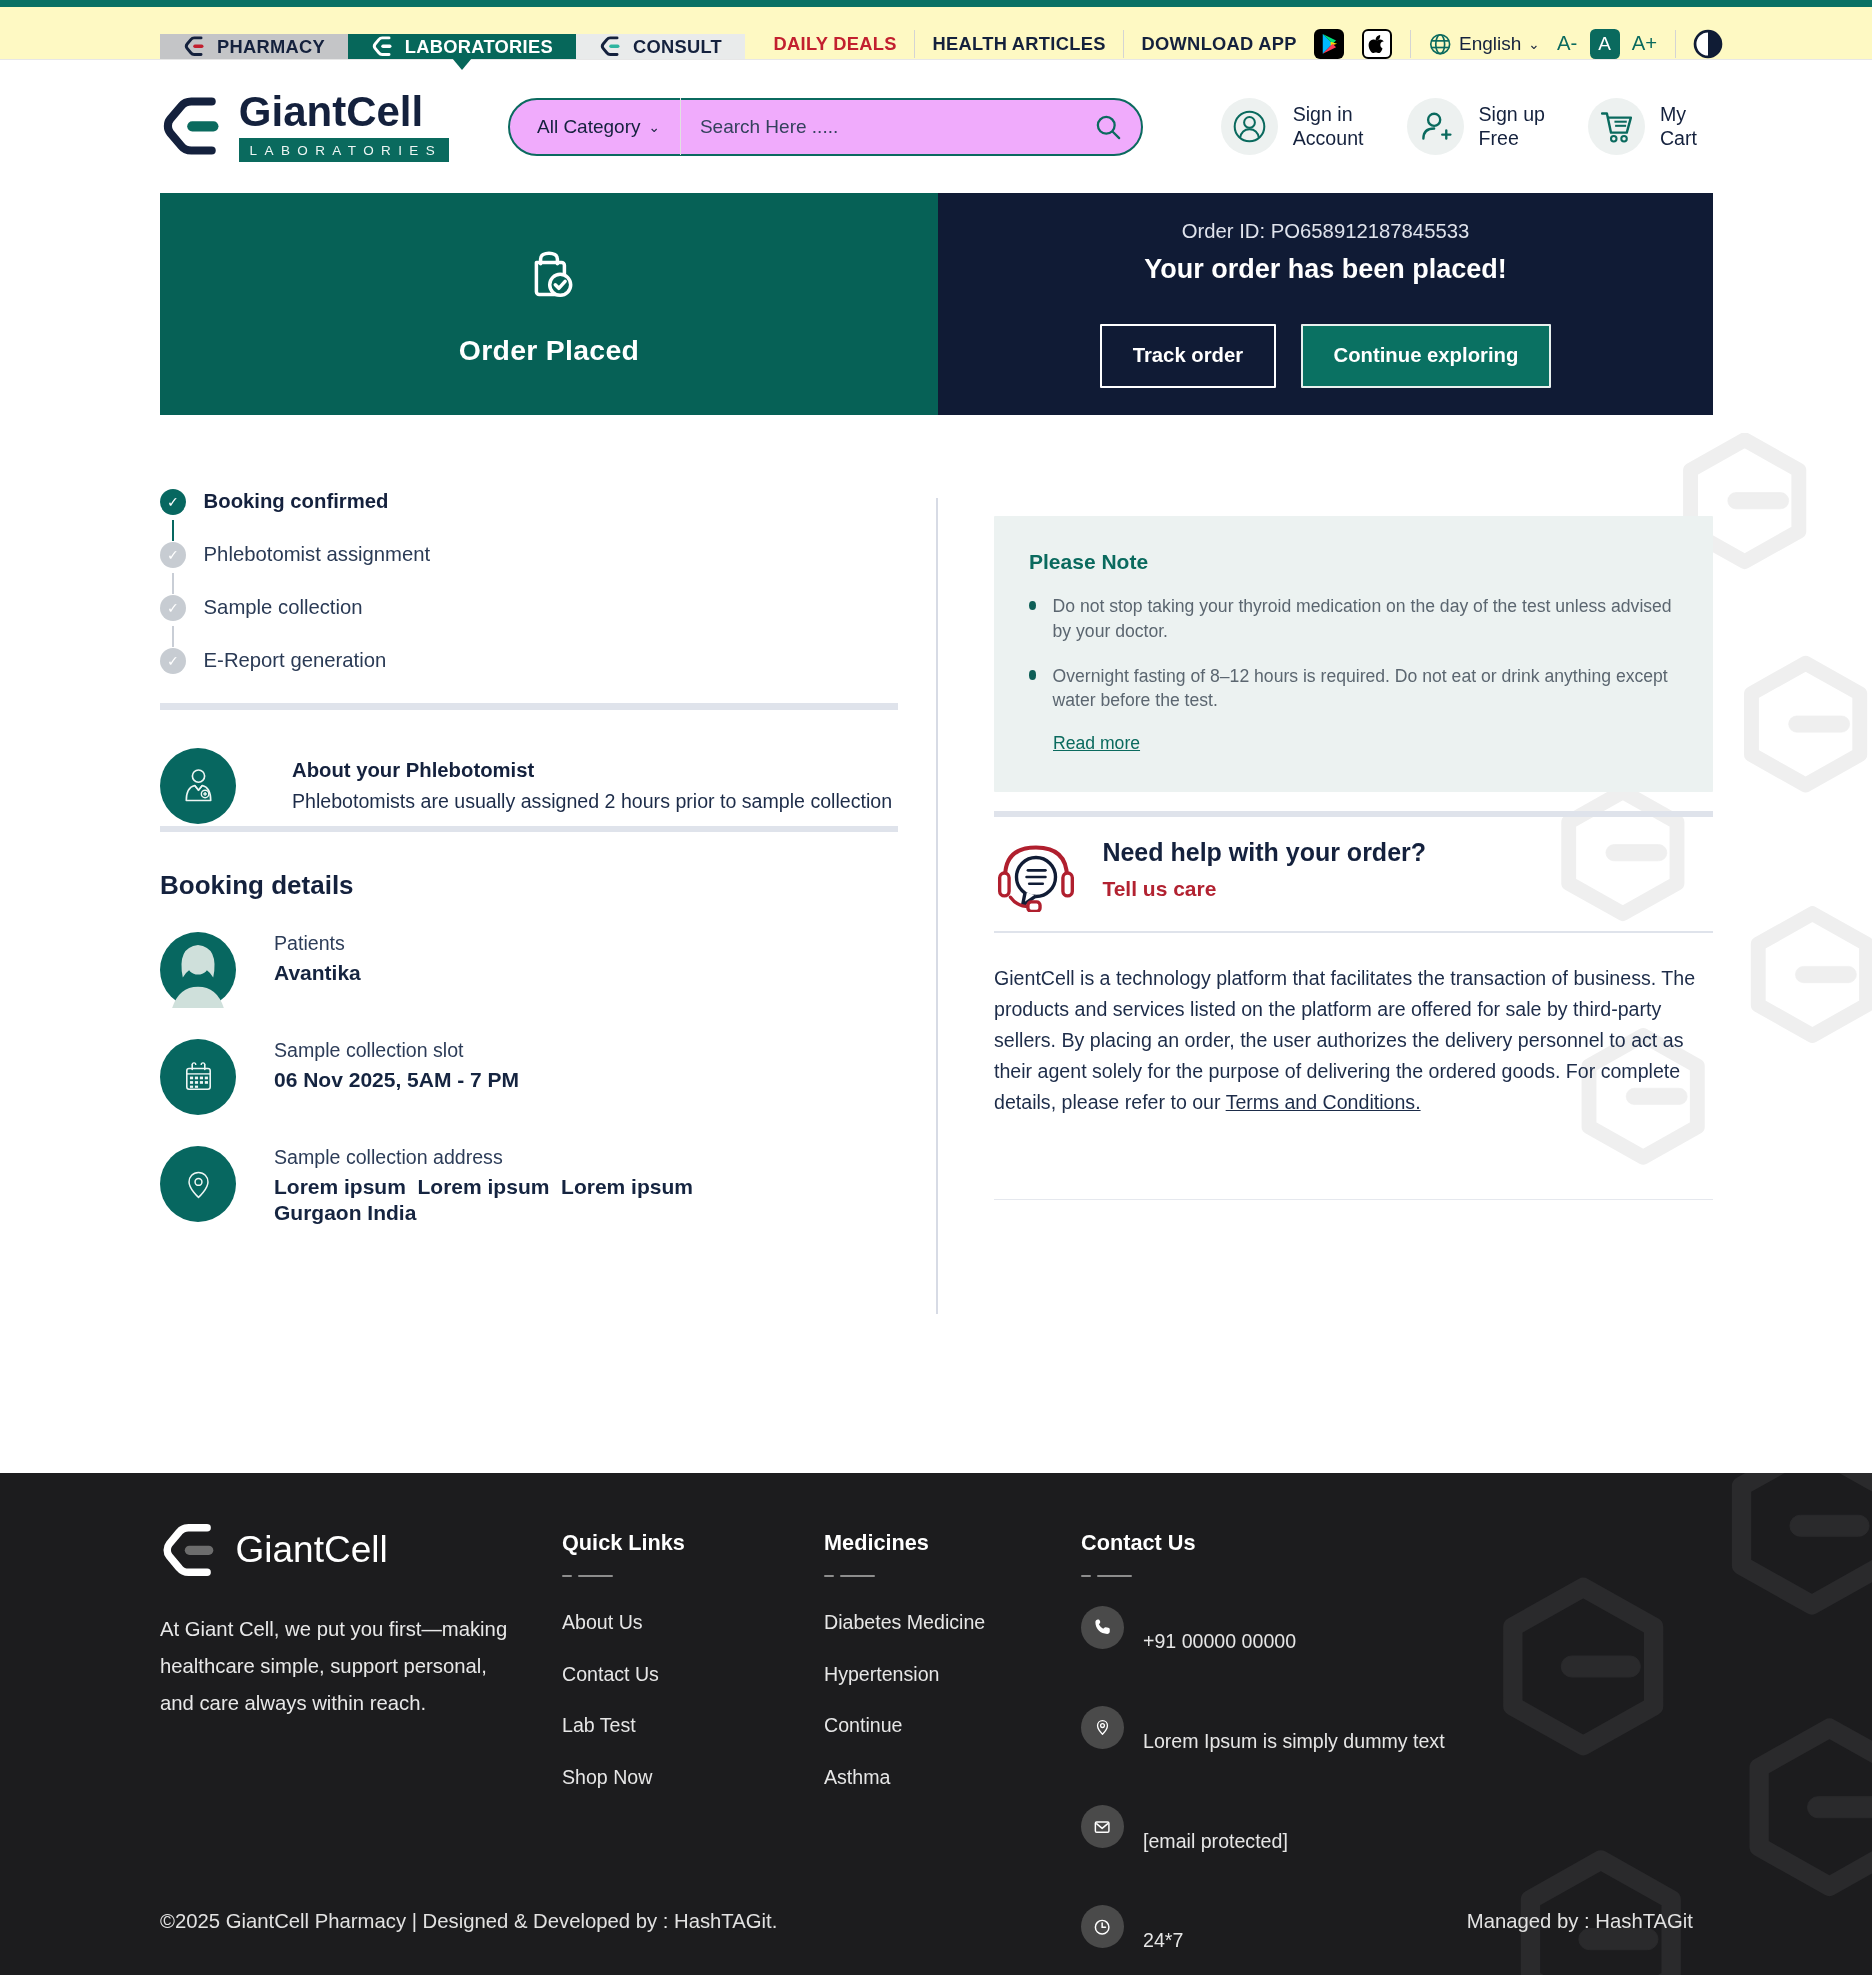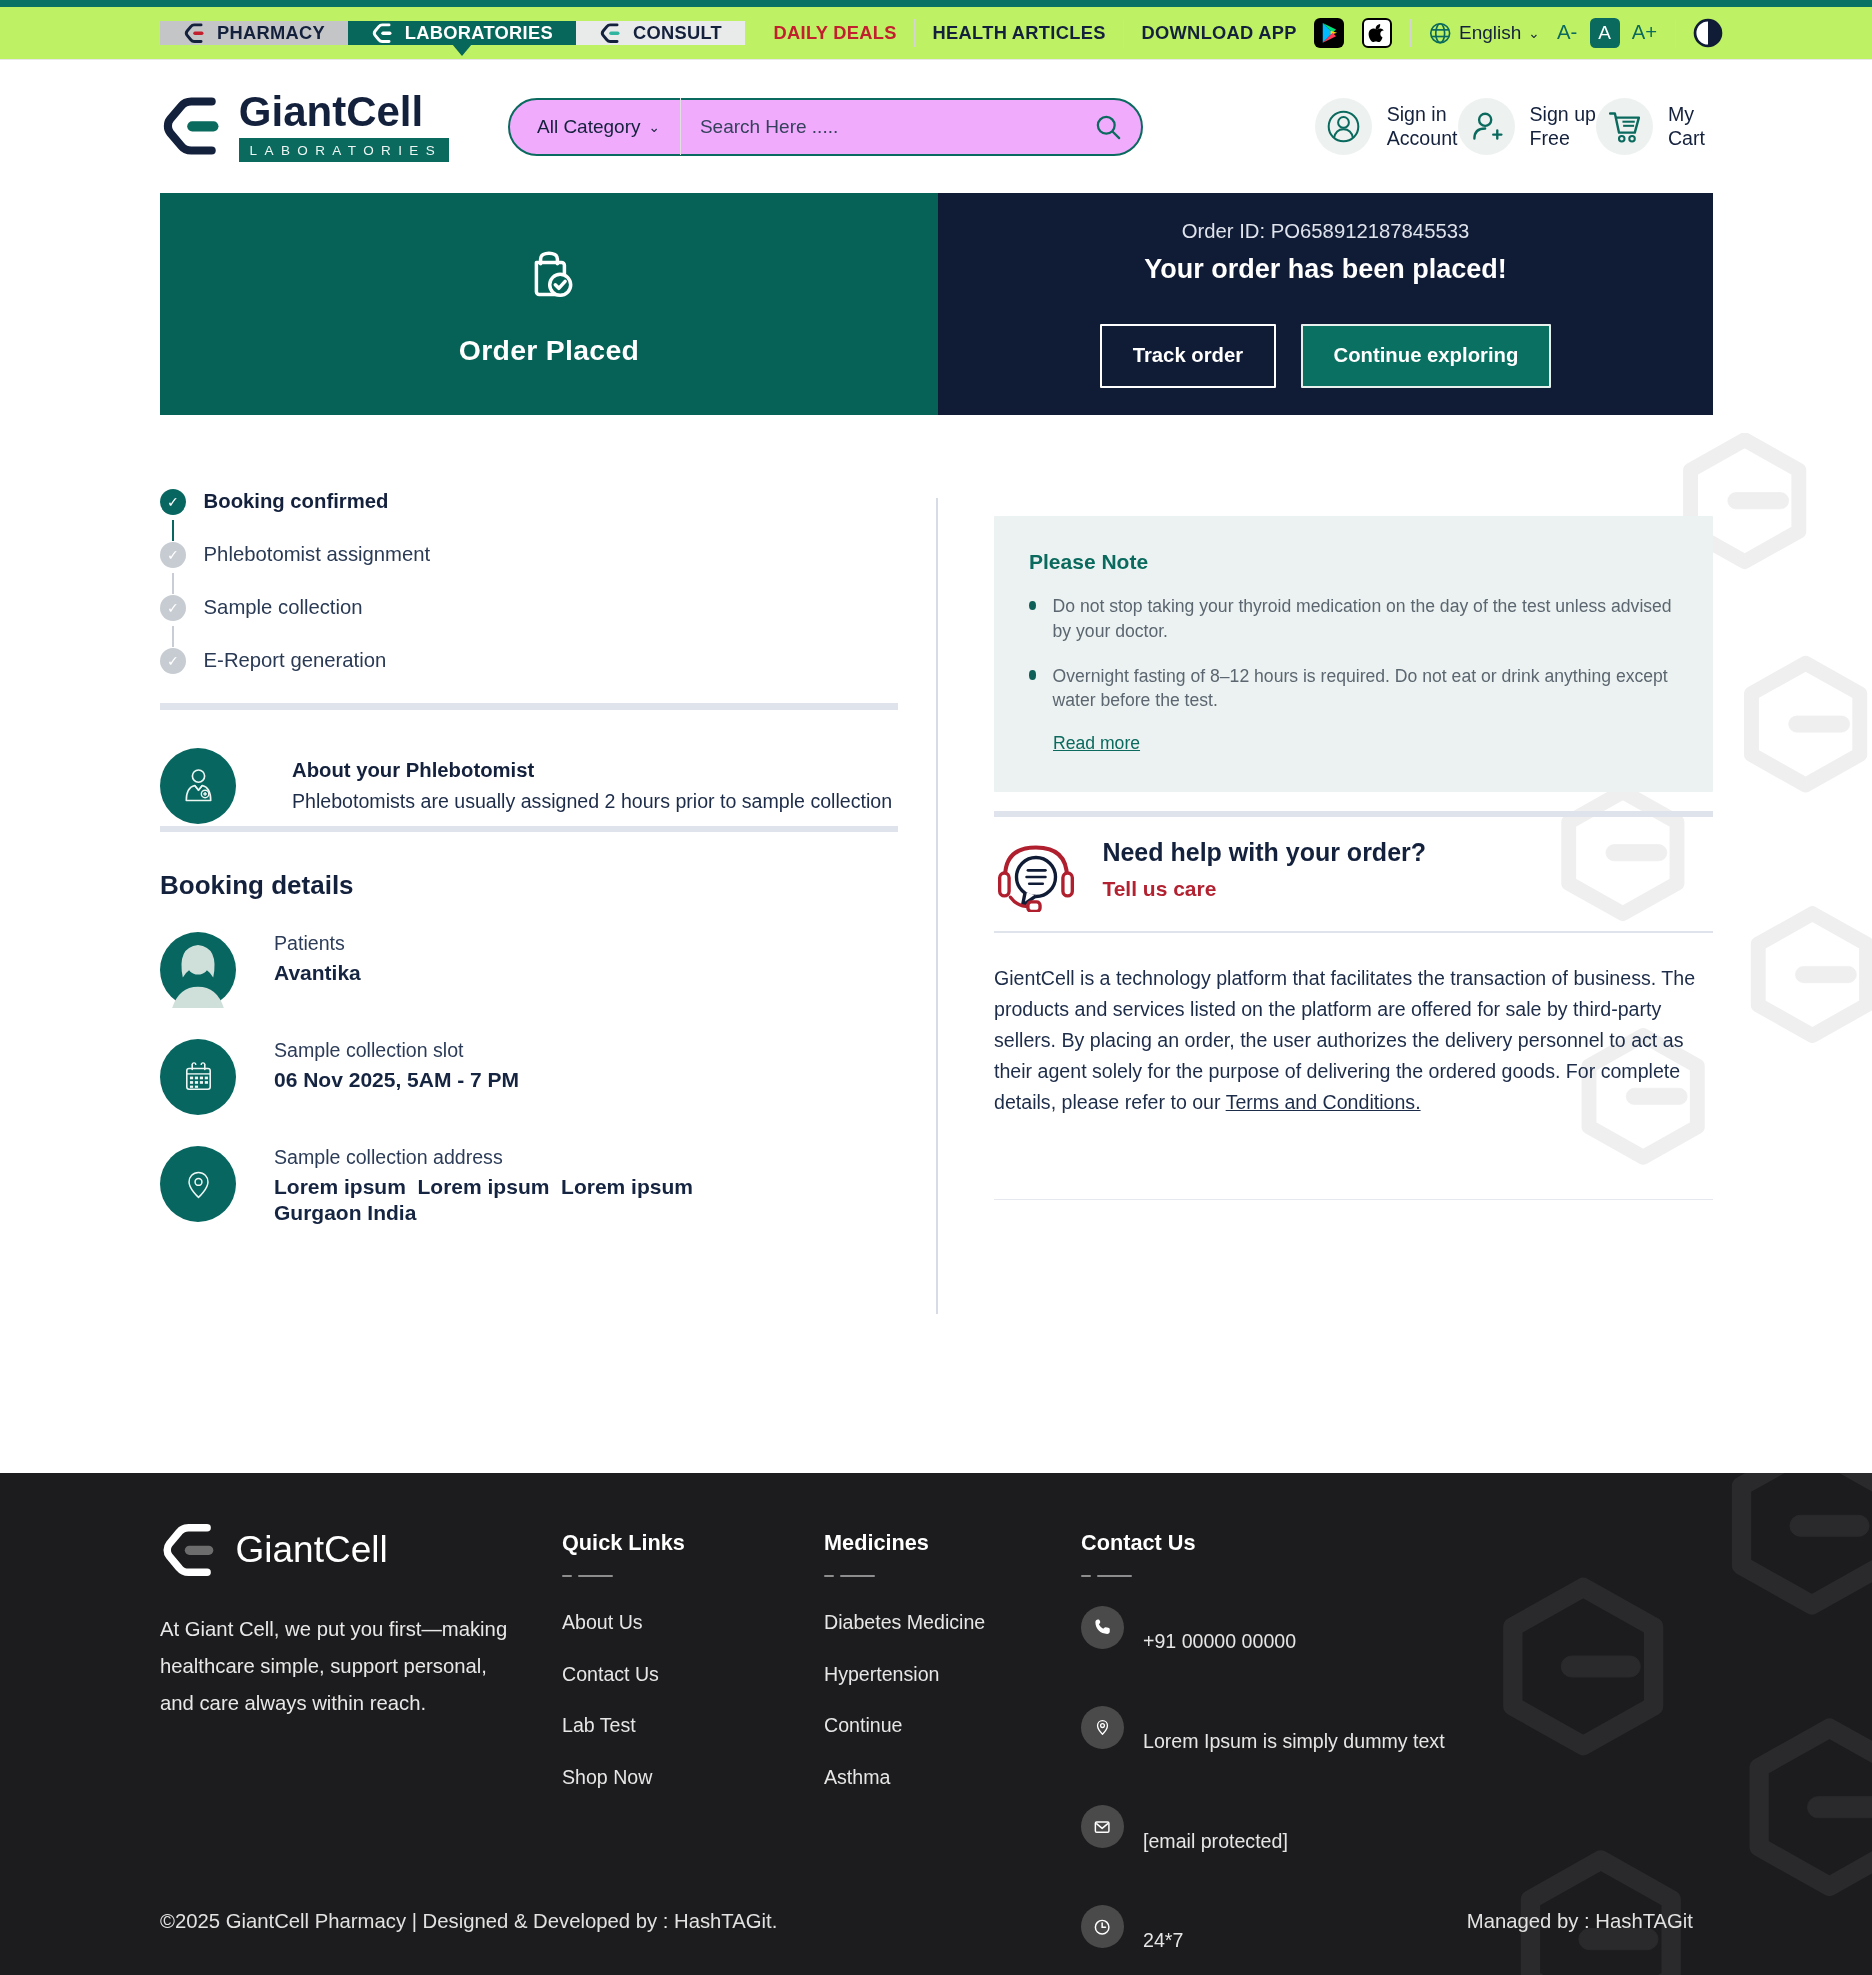--- a/index.html
+++ b/index.html
@@ -1,21 +1,21 @@
 <!DOCTYPE html>
 <html style="font-size:10.8px"><head>
 <meta charset="utf-8">
 <style>
   * { margin:0; padding:0; box-sizing:border-box; }
   body { font-family:"Liberation Sans", sans-serif; background:#ffffff; }
   .page { position:relative; width:1873px; height:1975px; background:#fff; overflow:hidden; }
 
   
   .topstrip { height:6.8px; background:#0a7165; }
-  .topbar { position:relative; height:53px; background:#bef264; display:flex; align-items:center; border-bottom:0.7px solid #e7e7e7; z-index:6; }
+  .topbar { position:relative; height:53px; background:#fef9c3; display:flex; align-items:flex-end; border-bottom:0.7px solid #e7e7e7; z-index:6; }
   .tabs { display:flex; margin-left:160px; }
   .tab { display:flex; align-items:center; gap:9.5px; padding:0 23px; font-size:18.3px; font-weight:bold; color:#14213d; letter-spacing:0.3px; cursor:pointer; }
   .tab.pharmacy { background:#c4c5c7; }
   .tab.labs { background:#06675a; color:#fff; position:relative; }
   .tab.labs::after { content:""; position:absolute; left:50%; bottom:-11.5px; transform:translateX(-50%);
     border-left:10.2px solid transparent; border-right:10.2px solid transparent; border-top:12.2px solid #06675a; }
   .tab.consult { background:#e9ebeb; }
   .tabglyph { width:24.4px; height:24.4px; }
   .topbar-right { display:flex; align-items:center; gap:17.6px; margin-left:auto; margin-right:150px; }
   .toplink { font-size:18.3px; font-weight:bold; color:#14213d; letter-spacing:0.3px; cursor:pointer; white-space:nowrap; }
@@ -35,21 +35,21 @@
   .logo { display:flex; align-items:flex-start; gap:10.8px; margin-left:160px; cursor:pointer; }
   .logo-text { display:flex; flex-direction:column; }
   .logo-name { font-size:42px; font-weight:bold; color:#14213d; letter-spacing:0; line-height:1; }
   .logo-sub { margin-top:5.4px; background:#0a6a5e; color:#eef6f4; font-size:13.5px; letter-spacing:7.4px; padding:4.7px 6.8px 4.1px 10.8px; text-align:center; }
   .search { position:absolute; left:508px; top:38px; width:635px; height:58px; border:2px solid #0b6a5f; border-radius:31px; display:flex; align-items:center; background:#f0abfc; }
   .search-cat { display:flex; align-items:center; gap:8.1px; padding:0 20.3px 0 27px; font-size:19px; color:#14213d; cursor:pointer; white-space:nowrap; }
   .search-sep { width:0.7px; height:57px; background:#e0e0e0; }
   .search-input { flex:1; border:0; outline:0; font-size:19px; color:#33415c; padding:0 19px; font-family:"Liberation Sans", sans-serif; background:transparent; }
   .search-input::placeholder { color:#33415c; opacity:1; }
   .search-btn { width:47px; display:flex; align-items:center; justify-content:center; cursor:pointer; margin-right:9.5px; }
-  .hactions { position:absolute; right:168px; top:0; height:100%; display:flex; align-items:center; }
+  .hactions { position:absolute; right:176px; top:0; height:100%; display:flex; align-items:center; gap:43px; }
   .haction { display:flex; align-items:center; gap:15px; cursor:pointer; }
   .hcircle { width:57px; height:57px; border-radius:50%; background:#edf1f0; display:flex; align-items:center; justify-content:center; }
   .haction-label { font-size:19.6px; color:#14213d; line-height:1.25; }
 
   
   .hero { margin:0 160px; height:222px; display:flex; }
   .hero-left { width:778px; background:#066156; display:flex; flex-direction:column; align-items:center; justify-content:center; gap:24.4px; }
   .hero-status { color:#fff; font-size:28.4px; font-weight:bold; letter-spacing:0.3px; }
   .hero-right { flex:1; background:#101b35; display:flex; flex-direction:column; align-items:center; justify-content:center; }
   .order-id { color:#dfe3ec; font-size:20.3px; }

